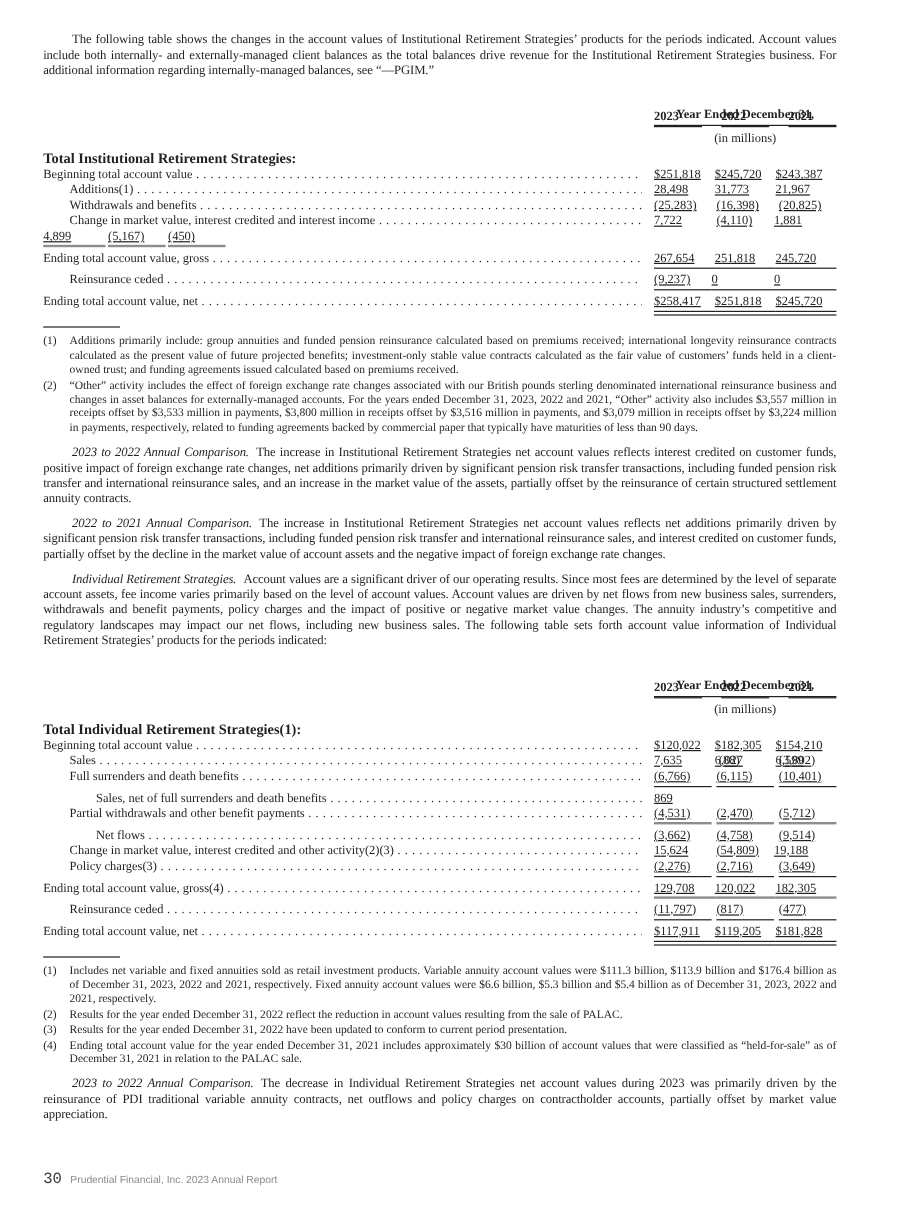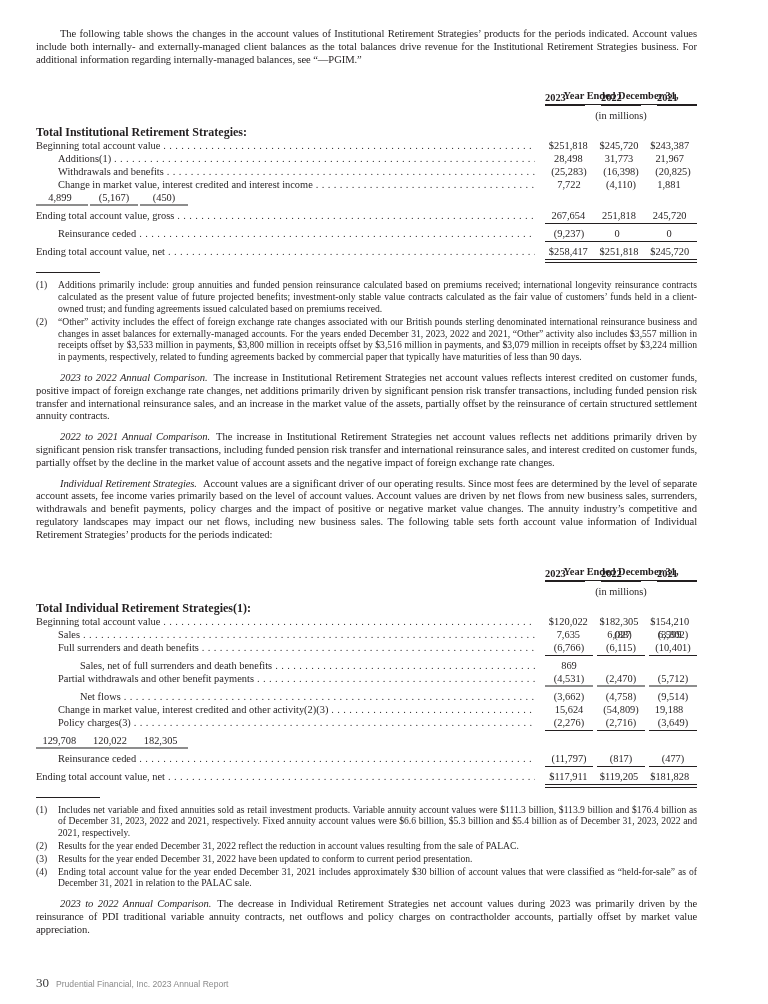--- a/index.html
+++ b/index.html
@@ -43,33 +43,33 @@
     flex: 1; overflow: hidden; white-space: nowrap; position: relative;
     margin-right: 10px;
   }
   .row .label::after {
     content: " . . . . . . . . . . . . . . . . . . . . . . . . . . . . . . . . . . . . . . . . . . . . . . . . . . . . . . . . . . . . . . . . . . . . . . . . . . . . . . . . . . . . . . . . . . . . . . . . . . . . . . . . . . . . . . . .";
     letter-spacing: 0.4px;
   }
   .row .label.in1 { padding-left: 22px; }
   .row .label.in2 { padding-left: 44px; }
   .row .vals { width: 152px; display: flex; justify-content: space-between; }
-  .row .v { width: 48px; text-align: center; position: relative; padding-right: 0; }
+  .row .v { width: 48px; text-align: left; position: relative; padding-right: 0; text-decoration: underline; }
   .gap { height: 5px; }
   .ul-single .v .line { position:absolute; left: 0; right: 0; bottom: -2px; border-bottom: 1.2px solid #231f20; }
   .ul-gray .v .line { position:absolute; left: 0; right: 0; bottom: -2px; border-bottom: 2px solid #8d8d8d; }
   .ul-double .v .line { position:absolute; left: 0; right: 0; bottom: -5px; border-top: 1px solid #231f20; border-bottom: 1px solid #231f20; height: 2px; }
 
   .fn-rule { width: 64px; border-top: 1px solid #231f20; margin: 14px 0 6px 0; }
   .fn { display: flex; font-size: 9.6px; line-height: 11.8px; text-align: justify; margin-bottom: 1px; }
   .fn .num { width: 22px; flex: 0 0 22px; }
   .fn .txt { flex: 1; }
 
   .footer { position: absolute; left: 36px; top: 975px; display: flex; align-items: baseline; }
-  .footer .pg { font-family: Liberation Serif, serif; font-size: 13px; color: #3a3a3a; margin-right: 7px; }
+  .footer .pg { font-family: Liberation Mono, monospace; font-size: 13px; color: #3a3a3a; margin-right: 7px; }
   .footer .rt { font-family: "Liberation Sans", sans-serif; font-size: 8.6px; color: #8a8a8a; }
 </style>
 </head>
 <body>
 
 <div class="page">
 
   <p class="para">The following table shows the changes in the account values of Institutional Retirement Strategies’ products for the periods indicated. Account values include both internally- and externally-managed client balances as the total balances drive revenue for the Institutional Retirement Strategies business. For additional information regarding internally-managed balances, see “—PGIM.”</p>
 
   <div class="fin-table">
@@ -239,20 +239,21 @@
     <div class="row ul-single">
       <div class="label in1">Policy charges(3)</div>
       <div class="vals">
           <div class="v"><span>(2,276)</span><i class="line"></i></div>
           <div class="v"><span>(2,716)</span><i class="line"></i></div>
           <div class="v"><span>(3,649)</span><i class="line"></i></div>
         </div>
     </div>
     <div class="gap"></div>
     <div class="row ul-gray">
+      <div class="label">Ending total account value, gross(4)</div>
       <div class="vals">
           <div class="v" style="padding-right: 4px;"><span>129,708</span><i class="line"></i></div>
           <div class="v" style="padding-right: 4px;"><span>120,022</span><i class="line"></i></div>
           <div class="v" style="padding-right: 4px;"><span>182,305</span><i class="line"></i></div>
         </div>
     </div>
     <div class="gap"></div>
     <div class="row ul-single">
       <div class="label in1">Reinsurance ceded</div>
       <div class="vals">

